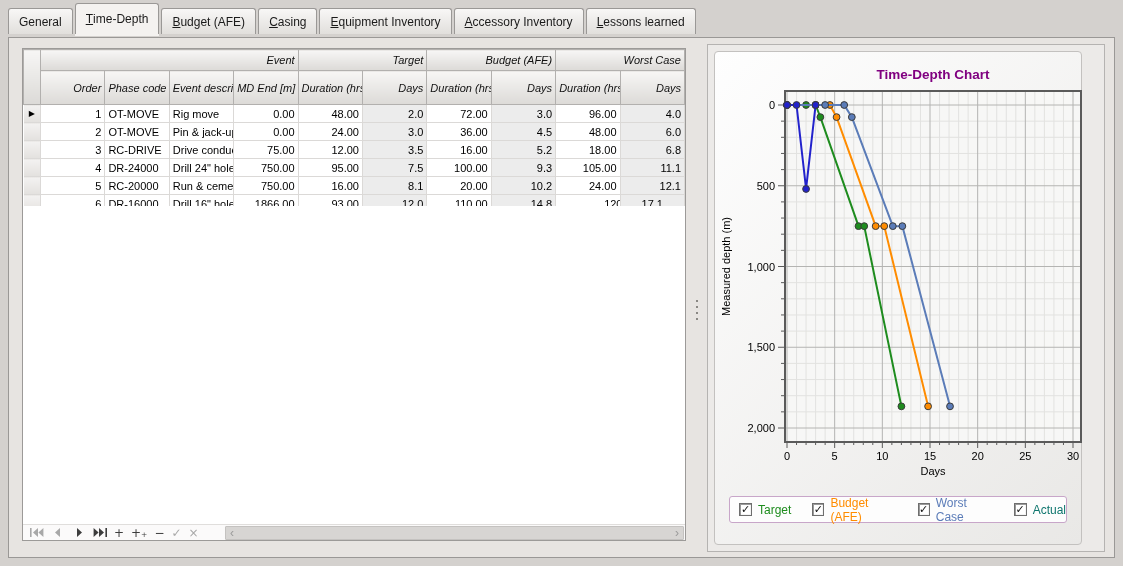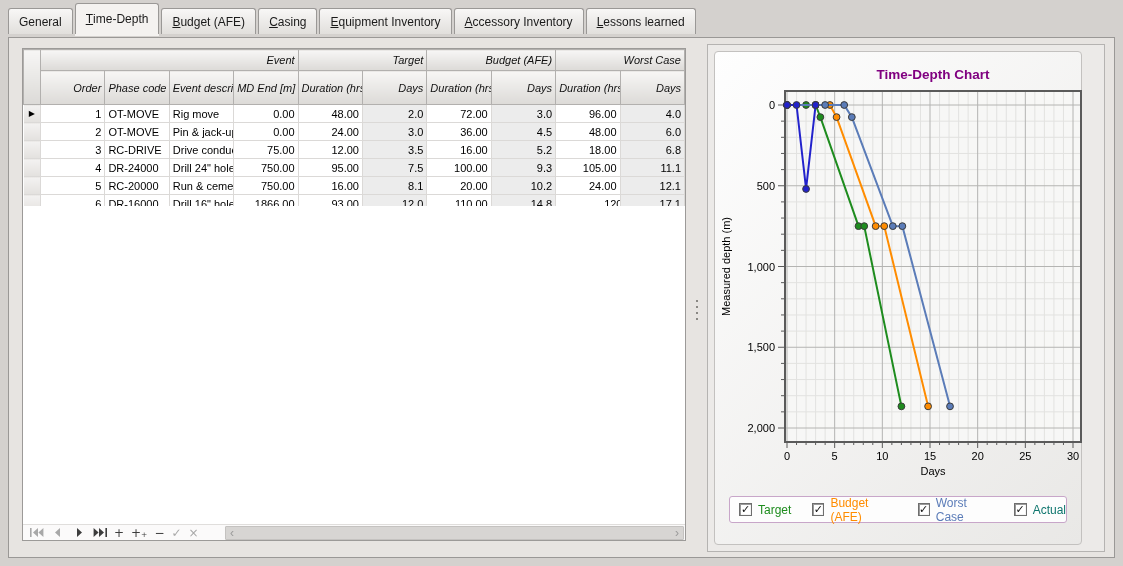--- a/index.html
+++ b/index.html
@@ -176,21 +176,21 @@
             <td class="gutter"></td>
             <td class="num" style="width: 46px;">6</td>
             <td class="txt" style="width: 73px;">DR-16000</td>
             <td class="txt" style="width: 147px;">Drill 16" hole section</td>
             <td class="num" style="width: 60px;">1866.00</td>
             <td class="num" style="width: 53px;">93.00</td>
             <td class="days" style="width: 52px;">12.0</td>
             <td class="num" style="width: 55px;">110.00</td>
             <td class="days" style="width: 52px;">14.8</td>
             <td class="num" style="width: 53px; padding-left: 48px;">120.00</td>
-            <td class="days" style="width: 55px;">17.1</td>
+            <td class="days" style="width: 55px; text-align: center;">17.1</td>
           </tr>
         </tbody>
     </table>
     <div id="grid-empty"></div>
     <div id="gridbottom">
       <div id="navigator">
           <span class="navbtn nav-dim">
             <svg width="14" height="9" viewBox="0 0 14 9">
               <path d="M0 0h1.6v9H0zM8 0L3 4.5 8 9zM13.4 0l-5 4.5 5 4.5z"></path>
             </svg>

